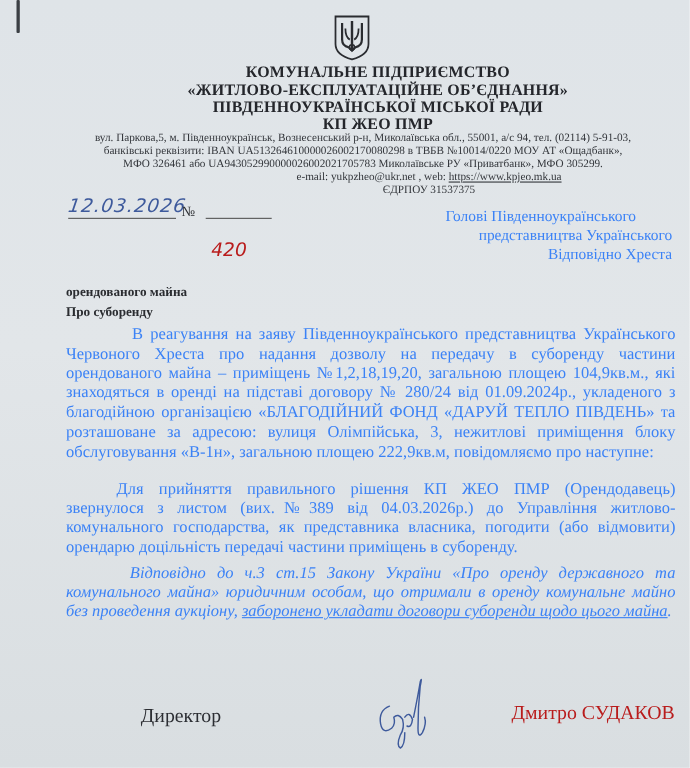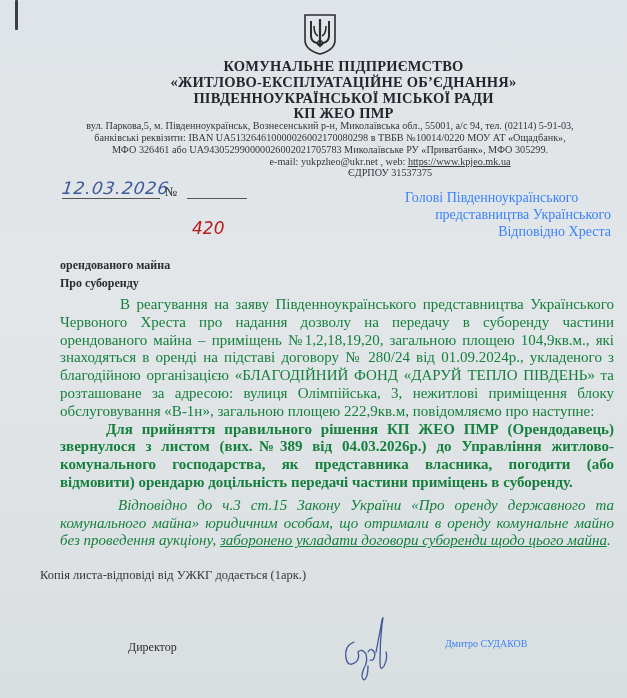--- a/index.html
+++ b/index.html
@@ -28,29 +28,29 @@
   .date { position:absolute; left:62px; top:178px; font-family:"DejaVu Sans", sans-serif; font-style:italic; font-size:17px; color:#3e5a9c; letter-spacing:1px; transform:skewX(-8deg); }
   .date-line { position:absolute; left:62px; top:198px; width:98px; height:1px; background:#555; }
   .no-sign { position:absolute; left:165px; top:184px; font-size:13px; color:#2a2c30; }
   .num { position:absolute; left:192px; top:178px; font-family:"DejaVu Sans", sans-serif; font-style:italic; font-size:17px; color:#b91c1c;margin-top:40px; }
   .num-line { position:absolute; left:187px; top:198px; width:60px; height:1px; background:#555; }
   .addressee { position:absolute; left:405px; top:189px; font-size:14px; line-height:17px; color:#3b82f6; text-align:right; width:206px; }
   .addressee div { white-space:nowrap; }
   .addressee .l1 { text-align:left; }
   .addressee .l2 { text-align:right; }
   .subject { position:absolute; left:60px; top:256px; font-weight:bold; font-size:12px; line-height:18px; color:#2a2c30; }
-  .body { position:absolute; left:60px; top:296px; width:554px; font-size:15px; line-height:17.8px; color:#15803d; text-align:justify; }
+  .body { position:absolute; left:60px; top:296px; width:554px; font-size:15px; line-height:17.8px; color:#3b82f6; text-align:justify; }
   .body p { margin:0; text-indent:60px; }
-  .body p.p2 { text-indent:46px; margin-top:0;font-weight:bold; }
+  .body p.p2 { text-indent:46px; margin-top:16px; }
   .body p.p3 { text-indent:58px; margin-top:5px;font-style:italic; }
   .body .u { text-decoration: underline; }
   .attach { position:absolute; left:40px; top:568px; font-size:12.5px; color:#34373c; }
-  .role { position:absolute; left:128px; top:640px; font-size:12px; color:#2c2e33; }
+  .role { position:absolute; left:128px; top:640px; font-size:18px; color:#2c2e33; }
   .signature { position:absolute; left:340px; top:612px; width:55px; height:75px; }
-  .signer { position:absolute; left:445px; top:638px; font-size:10px; color:#3b82f6; }
+  .signer { position:absolute; left:465px; top:638px; font-size:18px; color:#b91c1c; }
 </style>
 </head>
 <body>
 
 <div class="page">
   <div class="edge-mark"></div>
 
   <svg class="crest" viewBox="0 0 36 44">
     <path d="M3 3 H33 V28 Q33 38 18 42 Q3 38 3 28 Z" fill="none" stroke="#2a2c30" stroke-width="1.6"></path>
     <path d="M18 7 V34" stroke="#2a2c30" stroke-width="2.2"></path>
@@ -88,20 +88,19 @@
     <div>орендованого майна</div>
     <div>Про суборенду</div>
   </div>
 
   <div class="body">
     <p>В реагування на заяву Південноукраїнського представництва Українського Червоного Хреста про надання дозволу на передачу в суборенду частини орендованого майна – приміщень №1,2,18,19,20, загальною площею 104,9кв.м., які знаходяться в оренді на підставі договору № 280/24 від 01.09.2024р., укладеного з благодійною організацією «БЛАГОДІЙНИЙ ФОНД «ДАРУЙ ТЕПЛО ПІВДЕНЬ» та розташоване за адресою: вулиця Олімпійська, 3, нежитлові приміщення блоку обслуговування «В-1н», загальною площею 222,9кв.м, повідомляємо про наступне:</p>
     <p class="p2">Для прийняття правильного рішення КП ЖЕО ПМР (Орендодавець) звернулося з листом (вих.№389 від 04.03.2026р.)  до  Управління житлово-комунального господарства, як представника власника,  погодити (або відмовити) орендарю доцільність передачі частини приміщень в суборенду.</p>
     <p class="p3"><span>Відповідно до ч.3 ст.15 Закону України «Про оренду державного та комунального майна» юридичним особам, що отримали в оренду комунальне майно без проведення аукціону, </span><span class="u">заборонено укладати договори суборенди щодо цього майна</span><span>.</span></p>
   </div>
 
-  <div class="attach">Копія листа-відповіді від УЖКГ додається (1арк.)</div>
 
   <div class="role">Директор</div>
   <svg class="signature" viewBox="0 0 55 75">
     <path d="M14 30 Q4 34 6 46 Q8 56 16 50 Q20 46 18 40 M18 40 Q22 36 26 42 Q28 50 24 56 Q20 66 24 68 Q28 66 28 54 M28 40 Q32 34 35 42 Q34 50 30 48 M36 40 Q40 20 42 8 Q44 2 42 12 Q40 30 40 50 Q40 60 44 54 Q48 46 46 40" fill="none" stroke="#3e5a9c" stroke-width="1.3" stroke-linecap="round"></path>
   </svg>
   <div class="signer">Дмитро СУДАКОВ</div>
 </div>
 
 </body></html>

